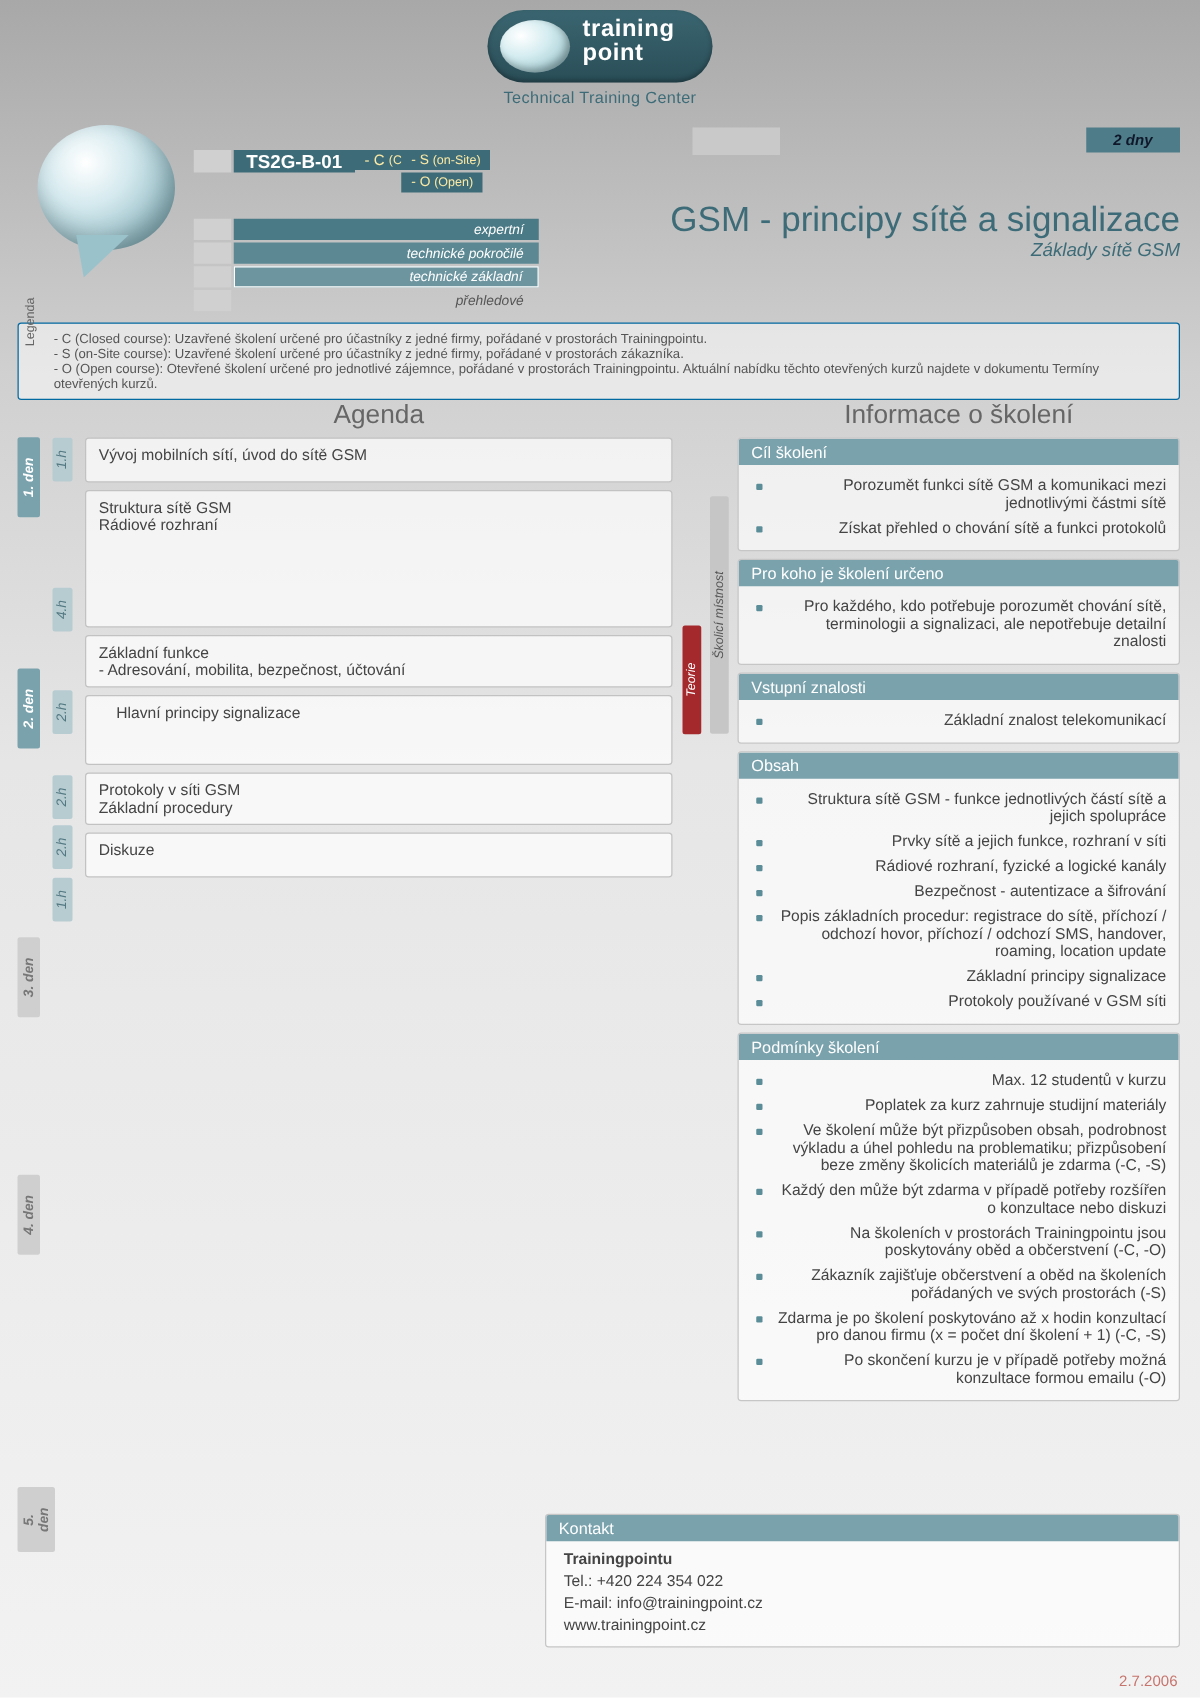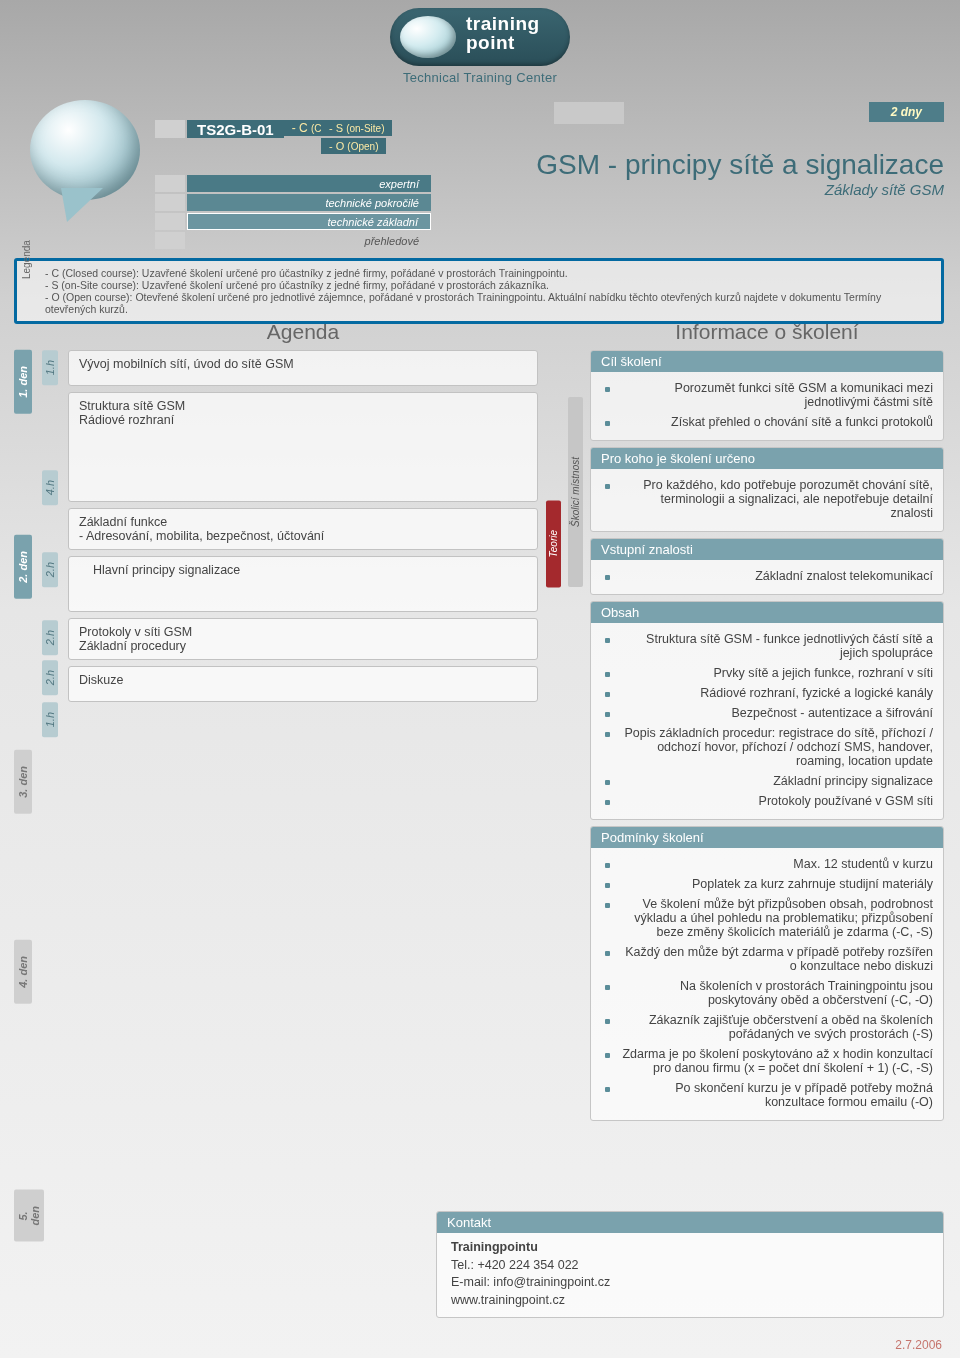--- a/index.html
+++ b/index.html
@@ -73,30 +73,30 @@
   .lvl .fill{ color:#fff; font-size:11px; font-style:italic;
     display:flex; align-items:center; justify-content:flex-end; padding-right:12px; }
   .lvl.e .stub{width:30px;} .lvl.e .fill{width:244px;background:#4a7a86;}
   .lvl.p .stub{width:30px;} .lvl.p .fill{width:244px;background:#5b8893;}
   .lvl.z .stub{width:30px;} .lvl.z .fill{width:244px;background:#6c95a0;border:1px solid #fff;}
   .lvl.pr .stub{width:30px;} .lvl.pr .fill{width:244px;background:transparent;color:#555;}
 
   .header-right{
     position:absolute; top:102px; right:16px; width:470px; text-align:right;
   }
-  .dny-badge{ display:inline-block; background:#4e7d89; color:#fef9c3;
+  .dny-badge{ display:inline-block; background:#4e7d89; color:#0f172a;
     font-size:12px; font-style:italic; font-weight:bold; padding:3px 22px;}
   .dny-badge-bg{position:absolute;top:0;right:320px;width:70px;height:22px;
     background:#c9c9c9;}
-  .course-title{ color:#3d6c78; font-size:28px; margin-top:27px; }
+  .course-title{ color:#3d6c78; font-size:28px; margin-top:38px; }
   .course-sub{ color:#3d6c78; font-size:15px; font-style:italic; margin-top:0;}
 
   
   .legenda-wrap{ position:absolute; top:258px; left:14px; right:16px;
-    border:3px solid #0369a1; background:rgba(255,255,255,0.5);
+    border:1px solid #0369a1; background:rgba(255,255,255,0.5);
     border-radius:3px; padding:6px 10px 6px 28px; font-size:10.5px; color:#555;}
   .legenda-wrap .vlab{
     position:absolute; left:4px; top:50%; transform:rotate(-90deg) translateX(12px);
     transform-origin:left top; font-size:10px; color:#666;
   }
 
   
   .main{ position:absolute; top:320px; left:14px; right:16px; display:flex; gap:8px;}
   
   .day-rail{ width:20px; position:relative;}

